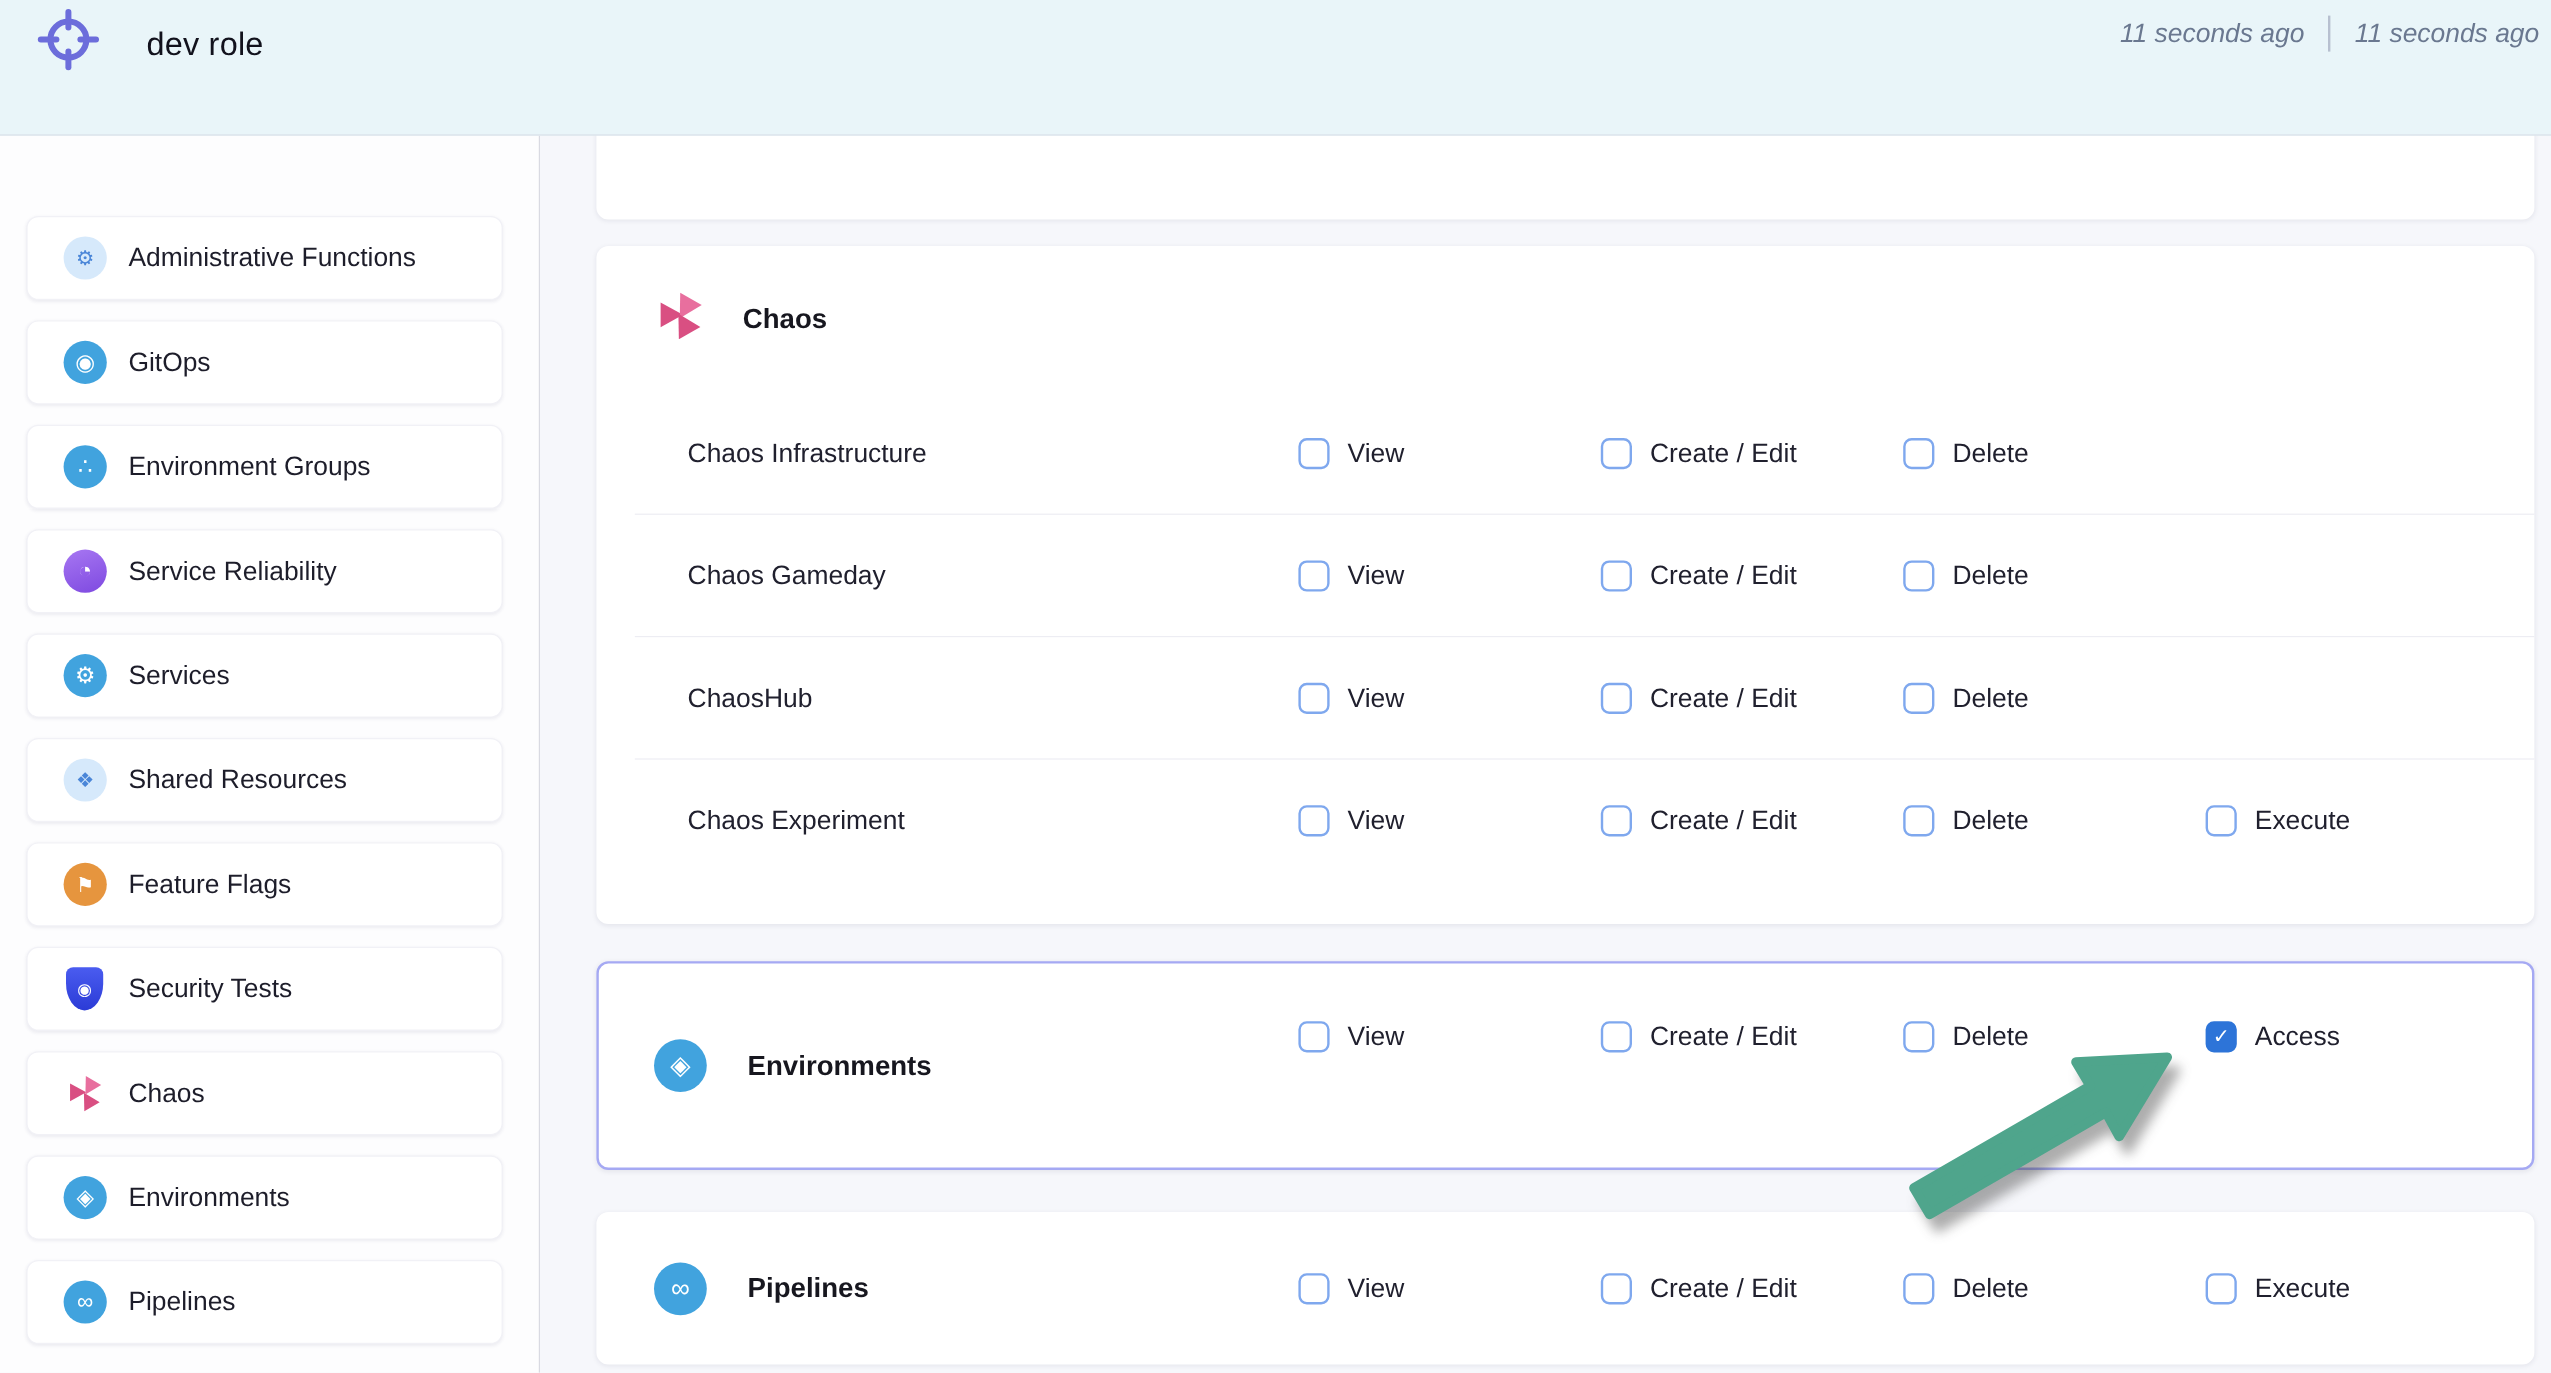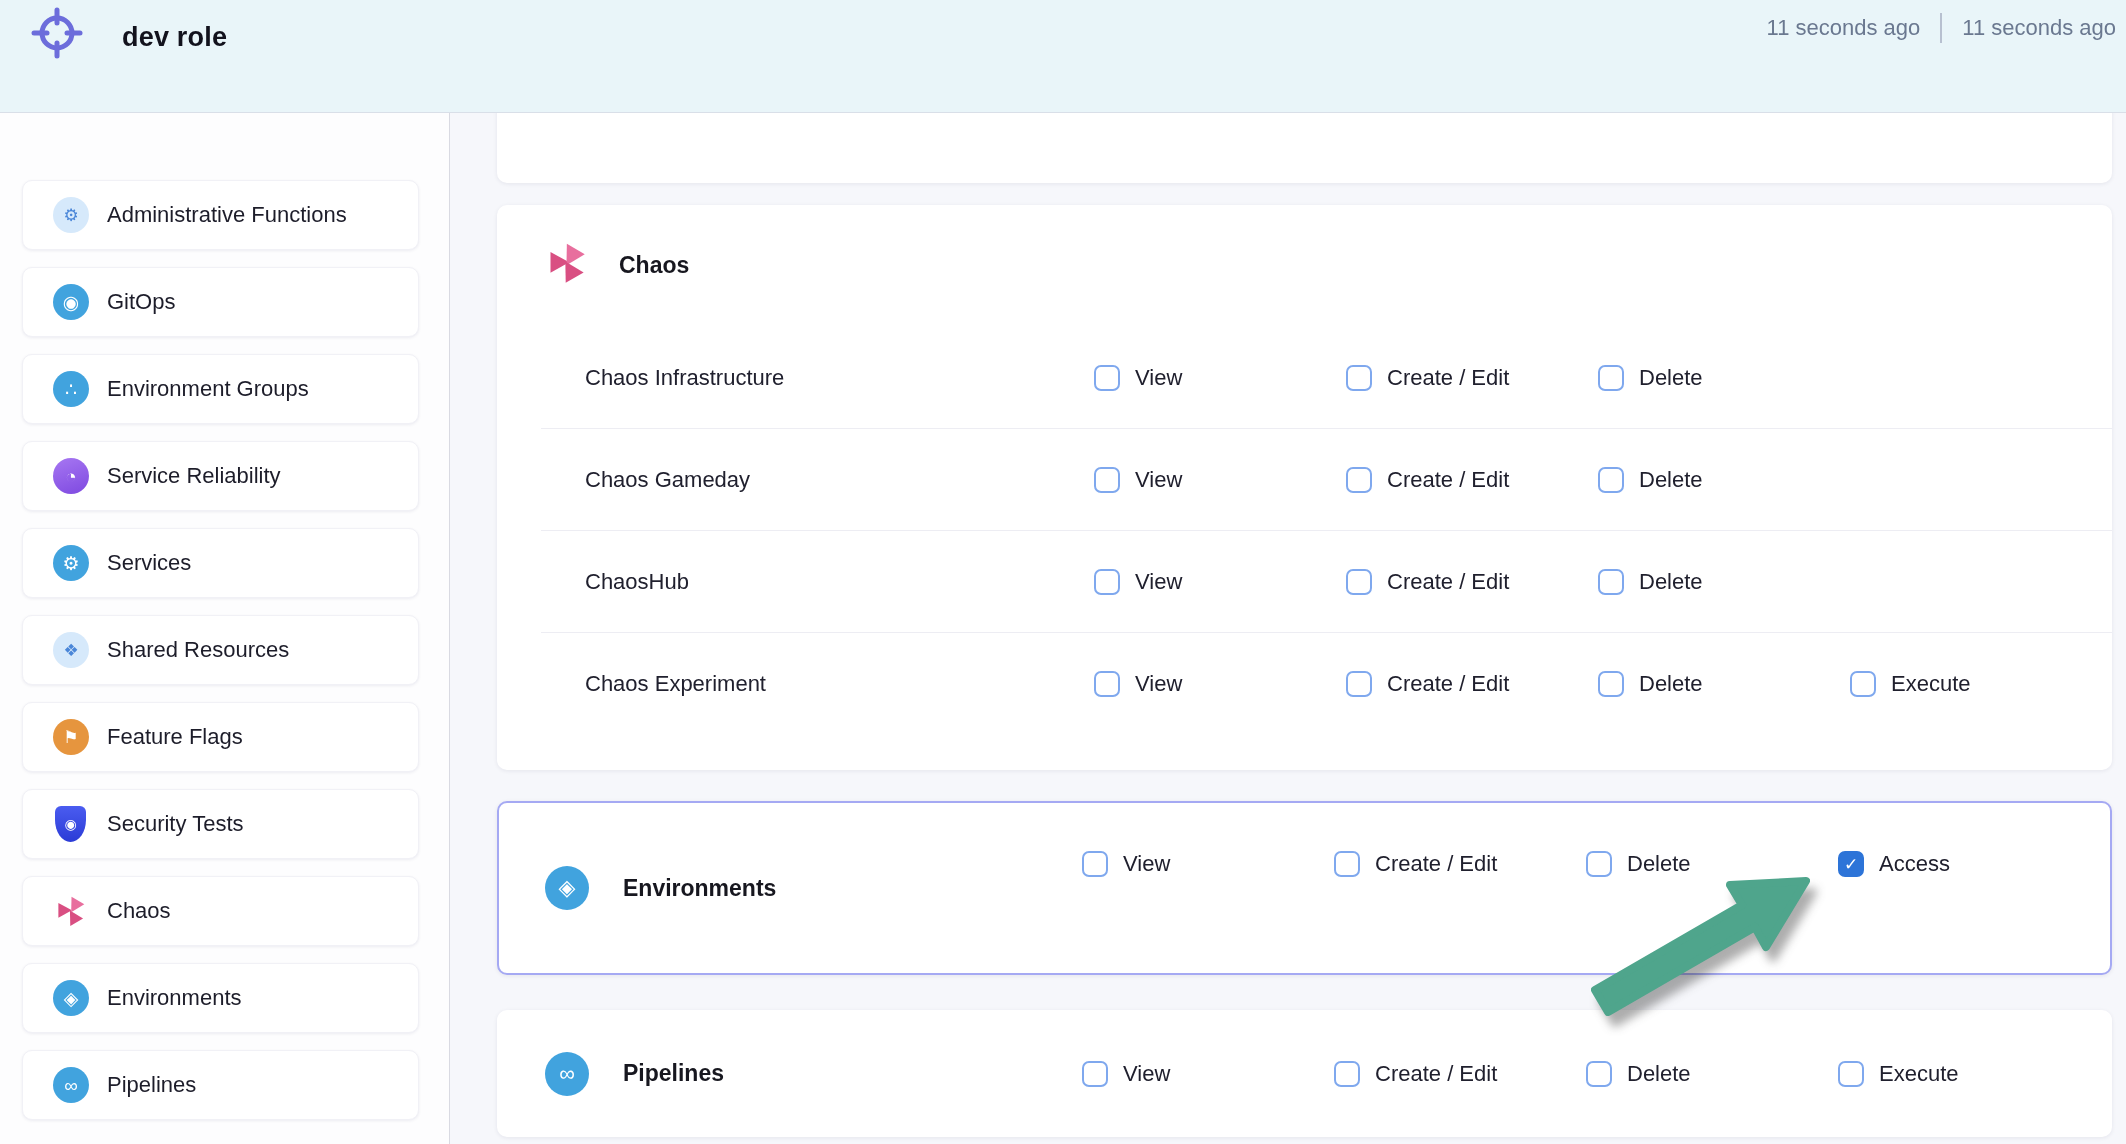--- a/index.html
+++ b/index.html
@@ -13,26 +13,26 @@
 
   
   .header {
     position:absolute; left:0; top:0; width:2126px; height:113px;
     background:var(--header-bg,#e9f5f9);
     border-bottom:1px solid #d9dfe8; z-index:5;
   }
   .crosshair { position:absolute; left:26px; top:3px; }
   .page-title {
     position:absolute; left:122px; top:22px;
-    font-size:27px; font-weight:700; color:#12121d; letter-spacing:.2px;
+    font-size:27px; font-weight:400; color:#12121d; letter-spacing:.2px;
   }
   .timestamps {
     position:absolute; right:10px; top:13px;
     display:flex; align-items:center;
-    font-size:22px; color:#6a7890;
+    font-size:22px; color:#6a7890;font-style:italic;
   }
   .ts-divider { width:2px; height:30px; background:#b7c0d0; margin:0 20px; }
 
   
   .sidebar {
     position:absolute; left:0; top:113px; width:450px; height:1031px;
     background:#fdfdfe; border-right:1px solid #d9dae2; padding-top:67px;
   }
   .side-item {
     width:397px; height:70px; margin:0 0 17px 22px;
@@ -64,21 +64,21 @@
     border-radius:10px; box-shadow:0 1px 4px rgba(30,30,70,.08);
   }
   .card.partial    { top:-12px; height:82px; }
   .card.chaos-card { top:92px;  height:565px; }
   .card.env-card   { top:688px; height:174px; border:2px solid var(--env-border,#a5a9f3); }
   .card.pipe-card  { top:897px; height:127px; }
 
   .section-head { position:absolute; left:48px; top:36px; display:flex; align-items:center; gap:30px; }
   .section-title { font-size:23px; font-weight:700; color:#17171f; }
 
-  .chaos-rows { position:absolute; left:0; top:122px; width:100%;padding-left:12px; }
+  .chaos-rows { position:absolute; left:0; top:122px; width:100%; }
   .crow {
     display:grid; grid-template-columns:509px 252px 252px 252px 252px;
     align-items:center; height:101px; padding-left:76px;
   }
   .sep { height:1px; background:#ededf3; margin-left:32px; }
   .row-label { font-size:22px; color:#20202e; }
 
   .perm { display:flex; align-items:flex-end; cursor:pointer; }
   .cb {
     width:26px; height:26px; flex:none;

